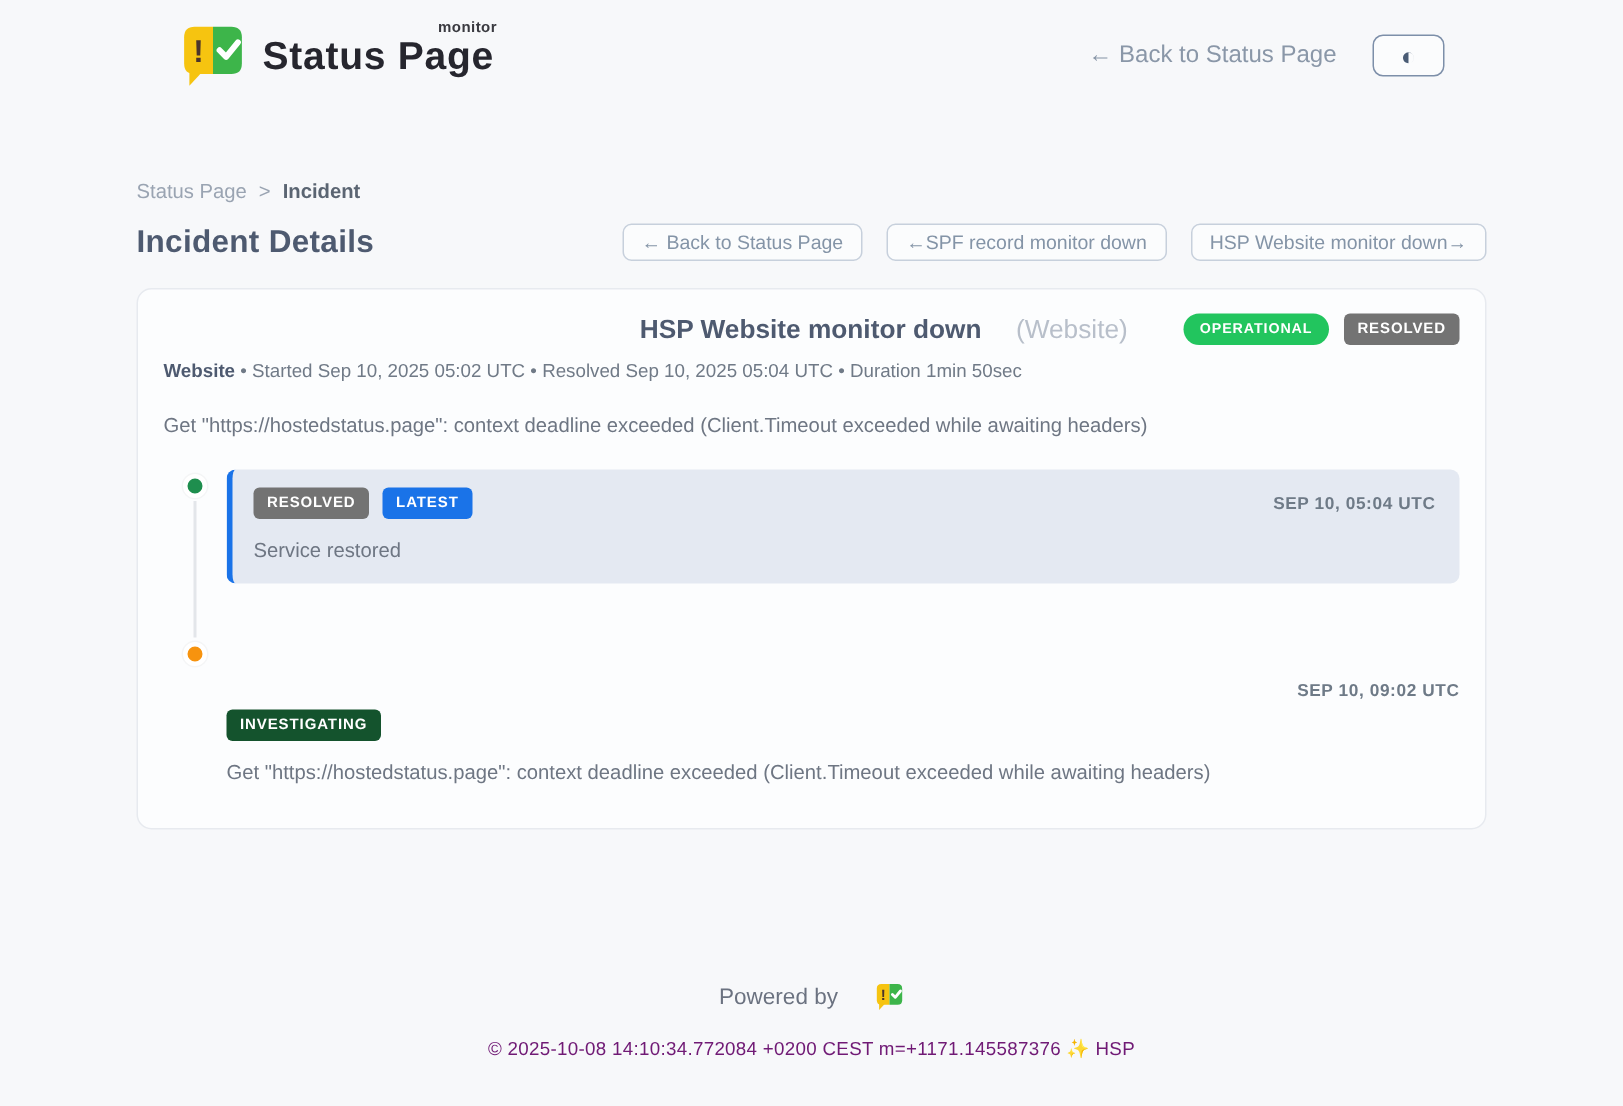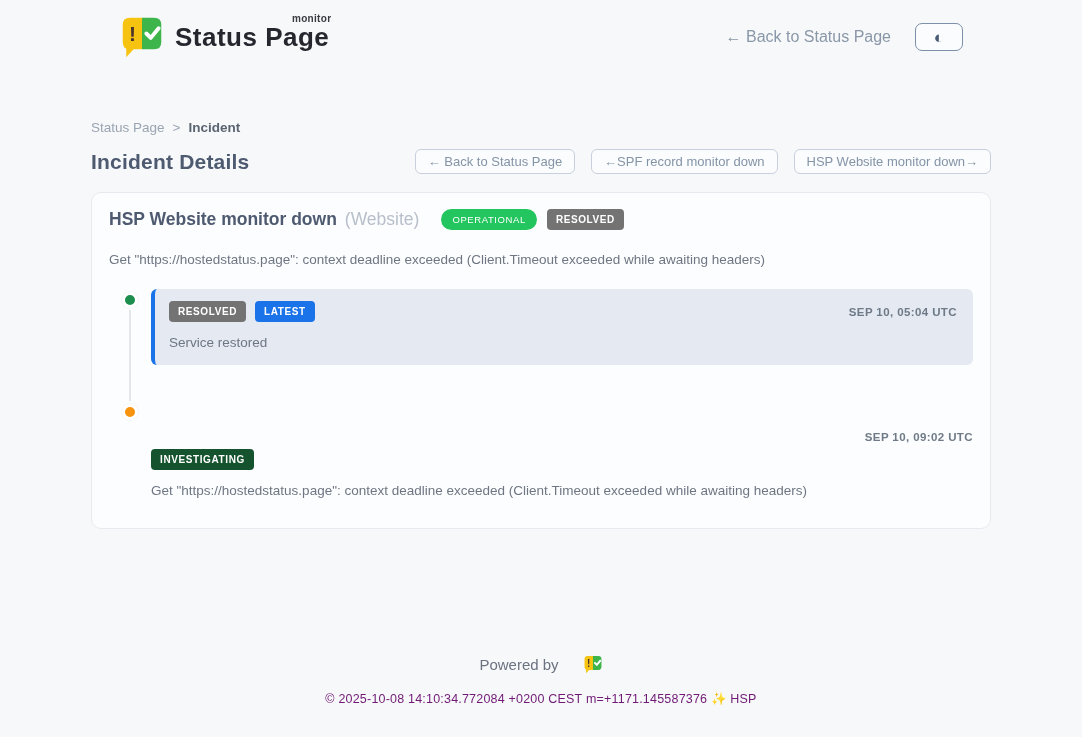--- a/index.html
+++ b/index.html
@@ -42,26 +42,26 @@
     padding: 4px 12px; font-size: 13px; color: #8494a7;
     font-family: "Liberation Sans", sans-serif; cursor: pointer; white-space: nowrap;
   }
 
   
   .card {
     margin-top: 18px;
     background: #fcfdfe; border: 1px solid #e7eaef; border-radius: 10px;
     padding: 16px 17px 30px 17px;
   }
-  .card-title-row { display: flex; align-items: center; gap: 8px; }
+  .card-title-row { display: flex; align-items: center; gap: 23px; justify-content: flex-end; }
   .card-title { font-size: 17.5px; font-weight: 700; color: #4e5a70; }
   .card-scope { font-size: 17.5px; font-weight: 400; color: #b8bfca; }
   .badges { display: flex; gap: 10px; margin-left: 14px; align-items: center; }
   .pill {
-    font-size: 9.5px; font-weight: 400; letter-spacing: 0.6px; color: #fff;
+    font-size: 9.5px; font-weight: 700; letter-spacing: 0.6px; color: #fff;
     padding: 5px 11px; border-radius: 999px;
   }
   .pill-operational { background: #22c55e; }
   .tag {
     font-size: 10px; font-weight: 700; letter-spacing: 0.6px; color: #fff;
     padding: 5px 9px; border-radius: 4px;
   }
   .tag-resolved { background: #737373; }
   .tag-latest { background: #1a73e8; }
   .tag-investigating { background: #14532d; margin-top: 45px; }
@@ -148,20 +148,24 @@
 
     <div class="card-title-row">
       <span class="card-title">HSP Website monitor down</span>
       <span class="card-scope">(Website)</span>
       <span class="badges">
         <span class="pill pill-operational">OPERATIONAL</span>
         <span class="tag tag-resolved">RESOLVED</span>
       </span>
     </div>
 
+    <div class="meta-line">
+      <span class="meta-component">Website</span>
+      <span>• Started Sep 10, 2025 05:02 UTC • Resolved Sep 10, 2025 05:04 UTC • Duration 1min 50sec</span>
+    </div>
 
     <div class="description">Get "https://hostedstatus.page": context deadline exceeded (Client.Timeout exceeded while awaiting headers)</div>
 
     <div class="timeline">
 
       <div class="tl-item">
         <div class="tl-rail">
           <div class="tl-dot tl-dot-green"></div>
           <div class="tl-line"></div>
         </div>

